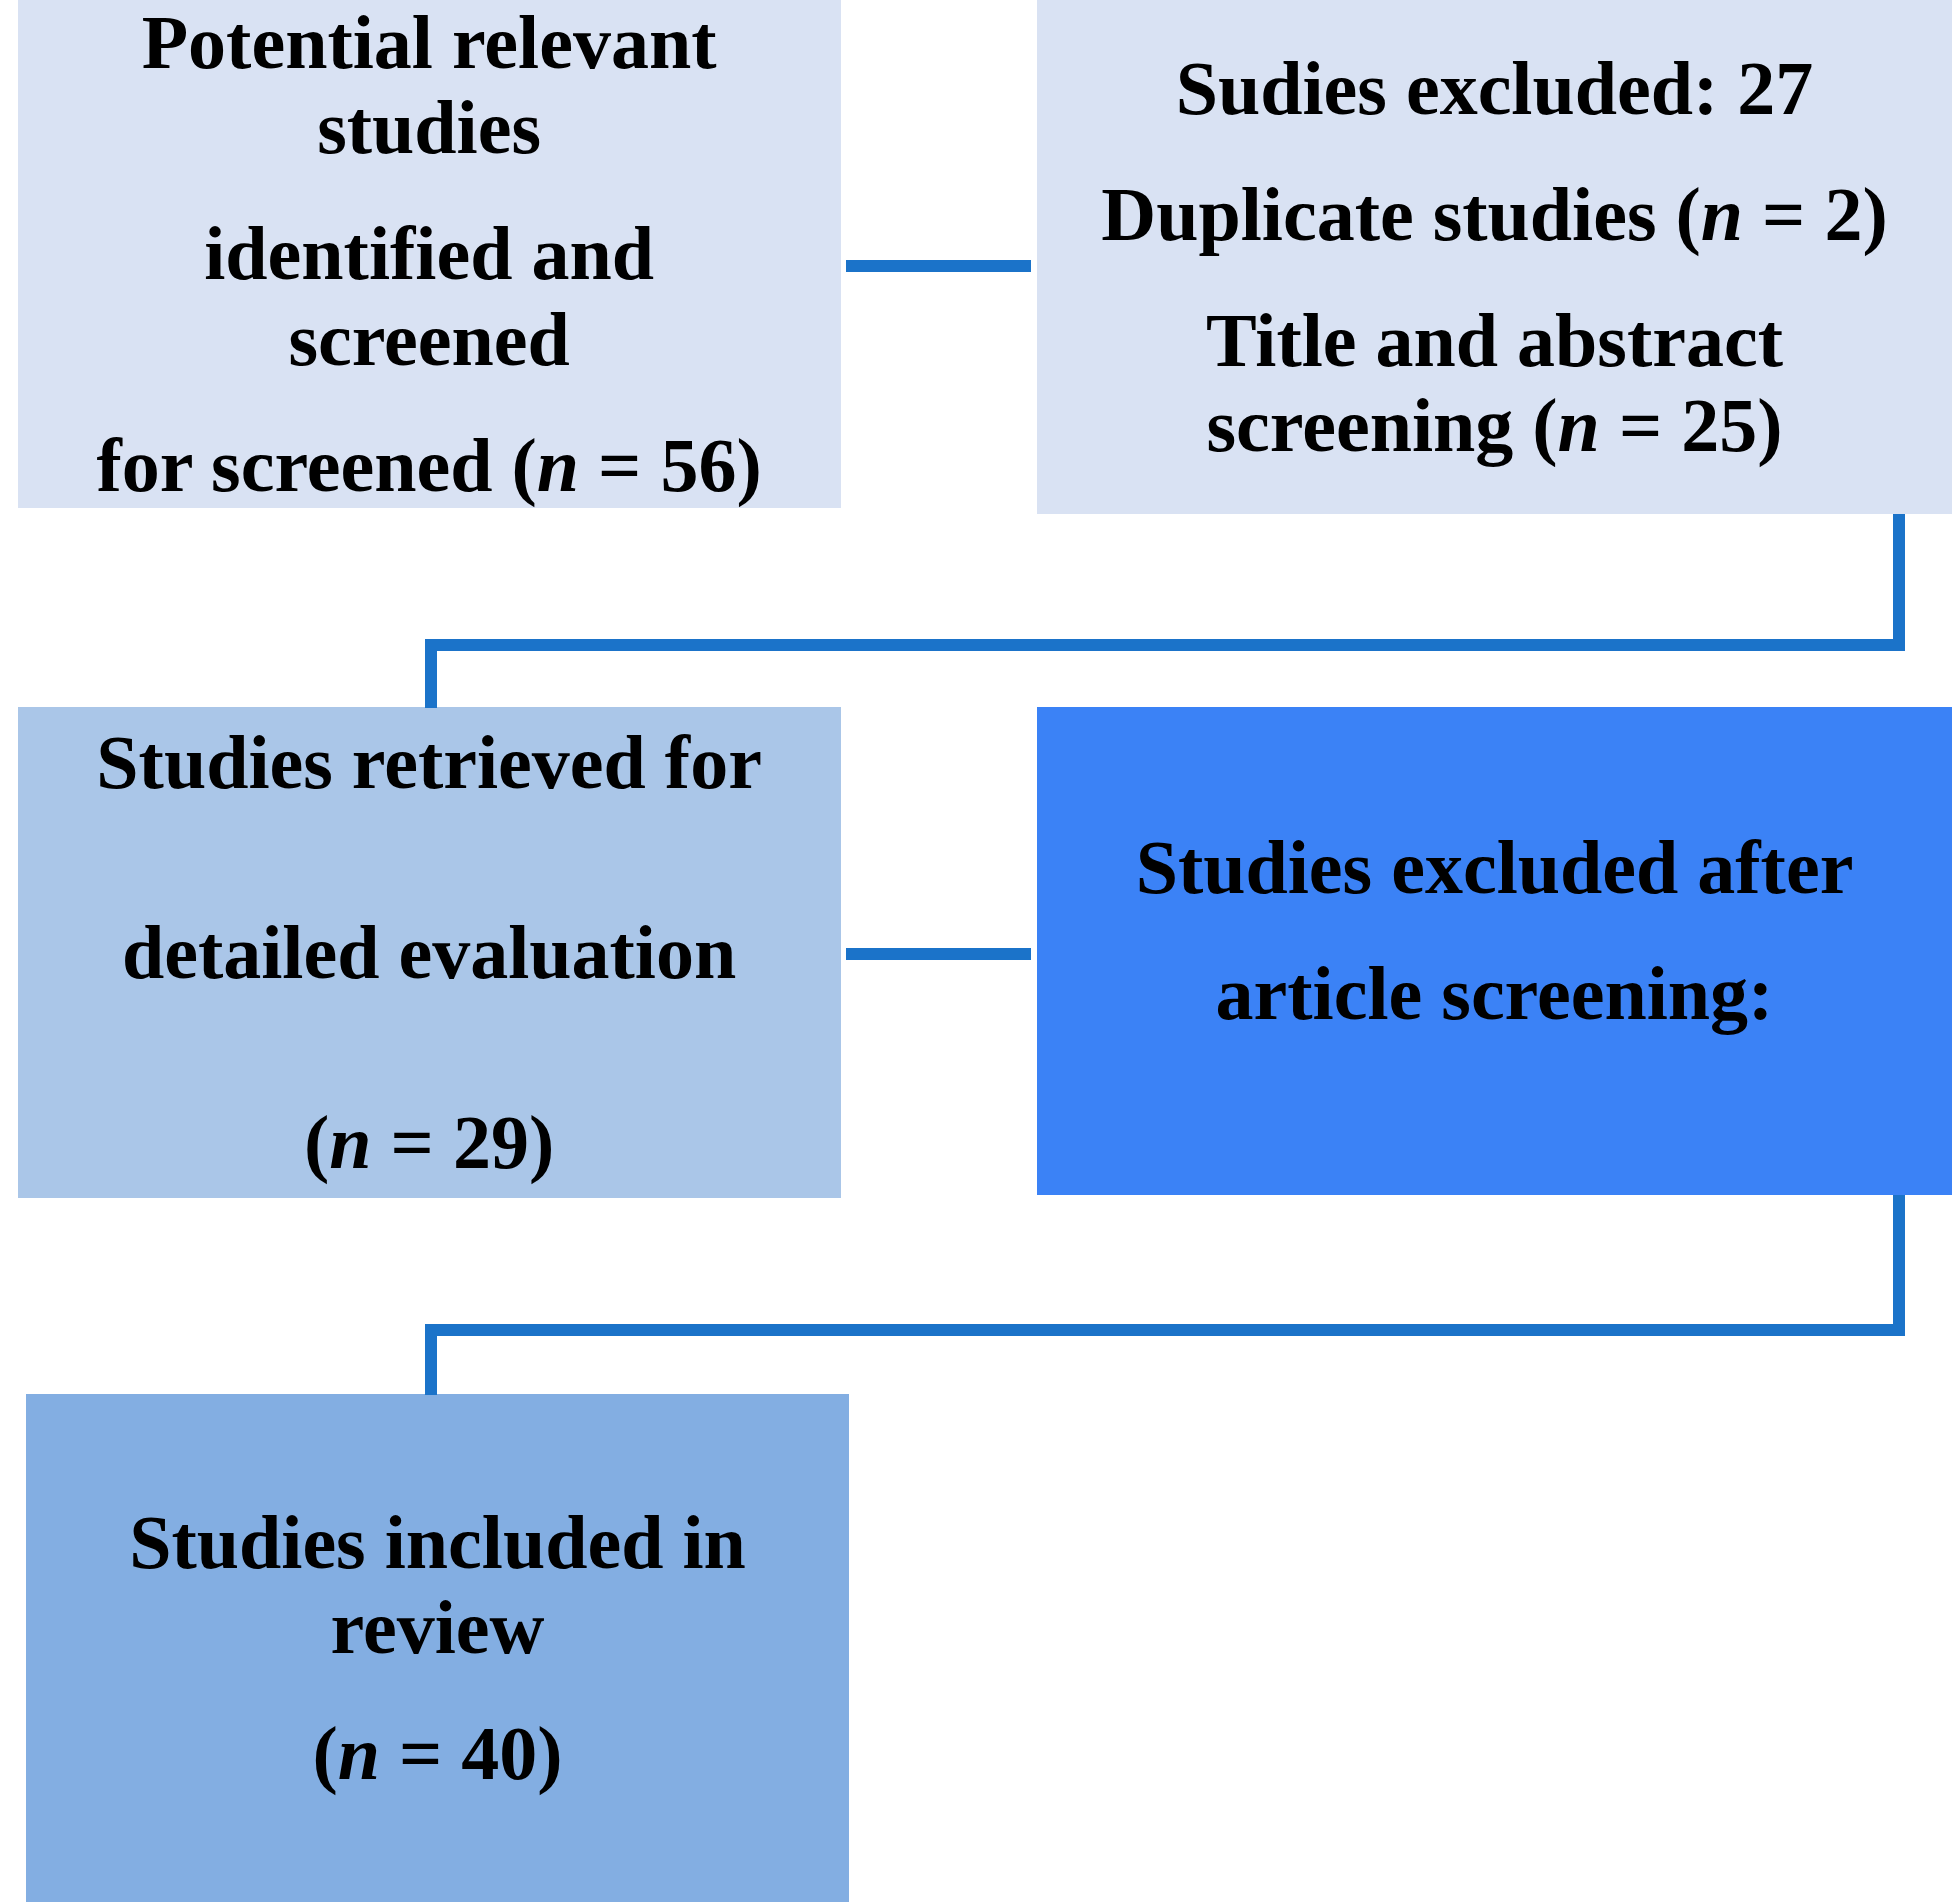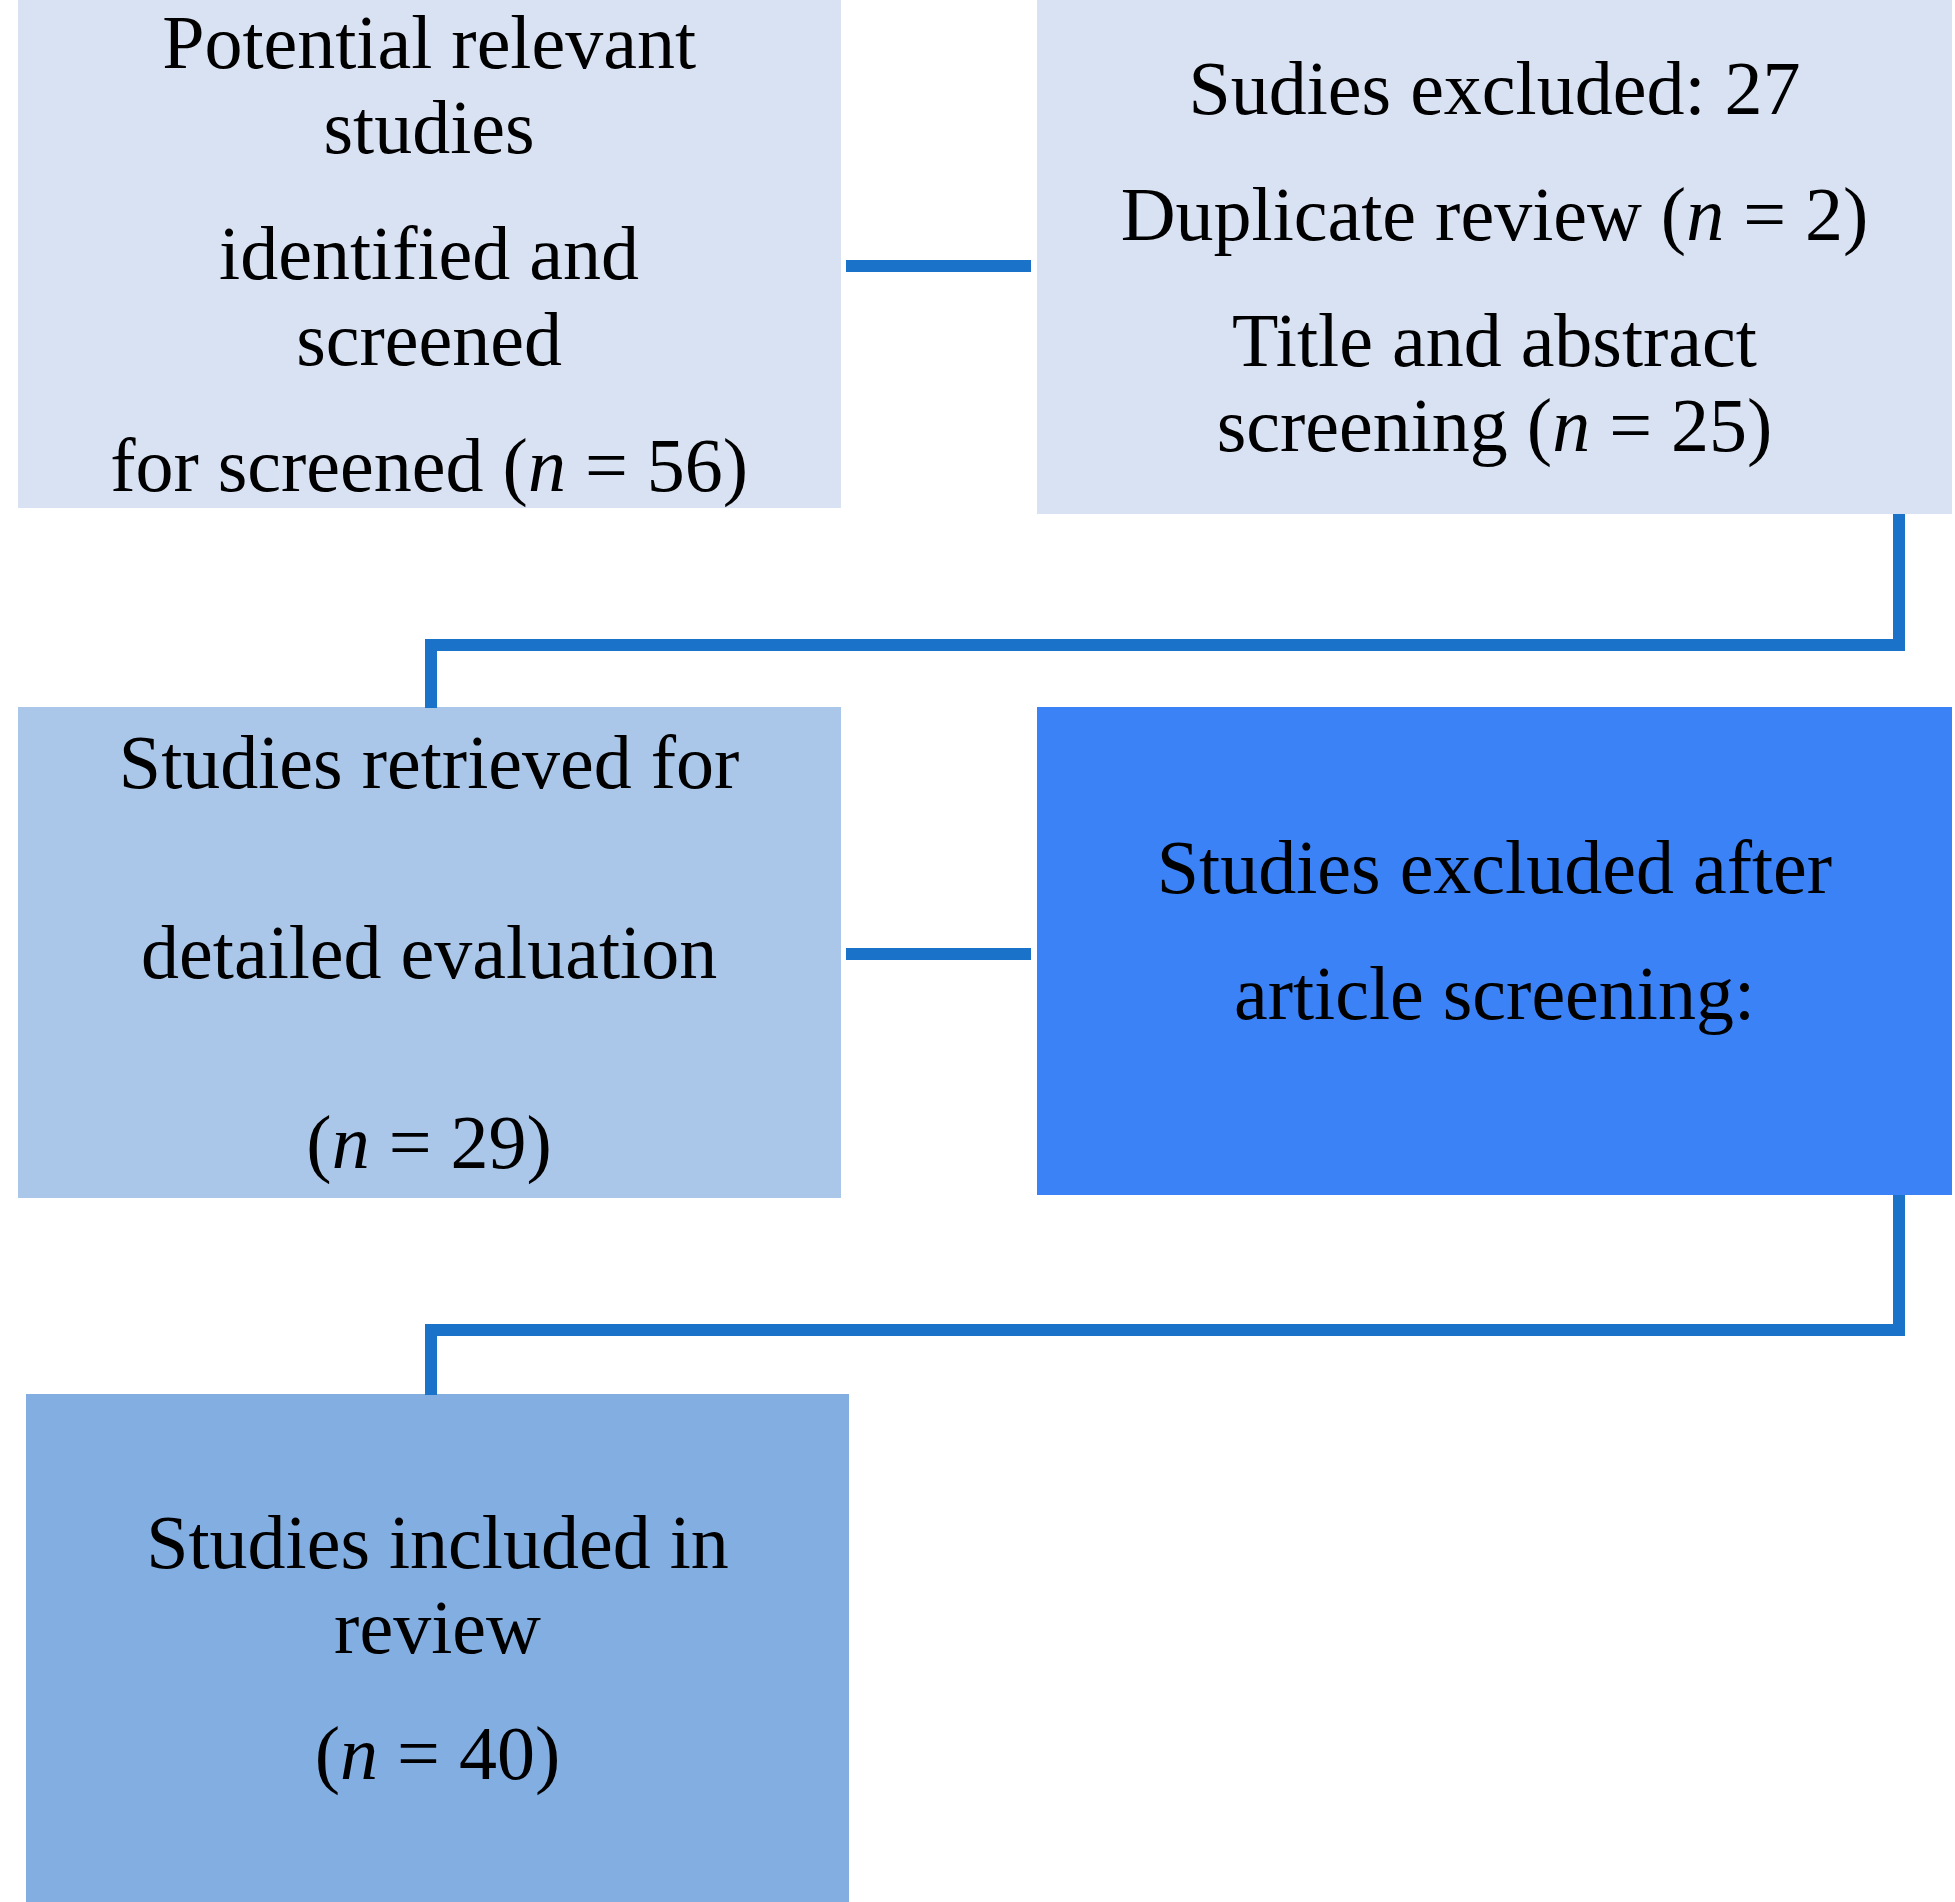--- a/index.html
+++ b/index.html
@@ -9,20 +9,21 @@
   }
   body {
     font-family: "Liberation Serif", "DejaVu Serif", serif;
   }
   #flow-root {
     position: relative;
     width: 1955px;
     height: 1902px;
     background: #ffffff;
     overflow: hidden;
+    font-weight: bold;
   }
 
   .node {
     position: absolute;
     box-sizing: border-box;
     display: flex;
     flex-direction: column;
     align-items: center;
     justify-content: center;
     text-align: center;
@@ -124,21 +125,21 @@
     <span class="gap-md"></span>
     <span class="ln">identified and</span>
     <span class="ln">screened</span>
     <span class="gap-md"></span>
     <span class="ln"><span>for screened (</span><span class="ital">n</span><span> = 56)</span></span>
   </div>
 
   <div class="node" id="node-excluded-screening">
     <span class="ln">Sudies excluded: 27</span>
     <span class="gap-md"></span>
-    <span class="ln"><span>Duplicate review (</span><span class="ital">n</span><span> = 2)</span></span>
+    <span class="ln"><span>Duplicate studies (</span><span class="ital">n</span><span> = 2)</span></span>
     <span class="gap-md"></span>
     <span class="ln">Title and abstract</span>
     <span class="ln"><span>screening (</span><span class="ital">n</span><span> = 25)</span></span>
   </div>
 
   <div class="node" id="node-retrieved">
     <span class="ln">Studies retrieved for</span>
     <span class="gap-md"></span>
     <span class="ln">detailed evaluation</span>
     <span class="gap-md"></span>

